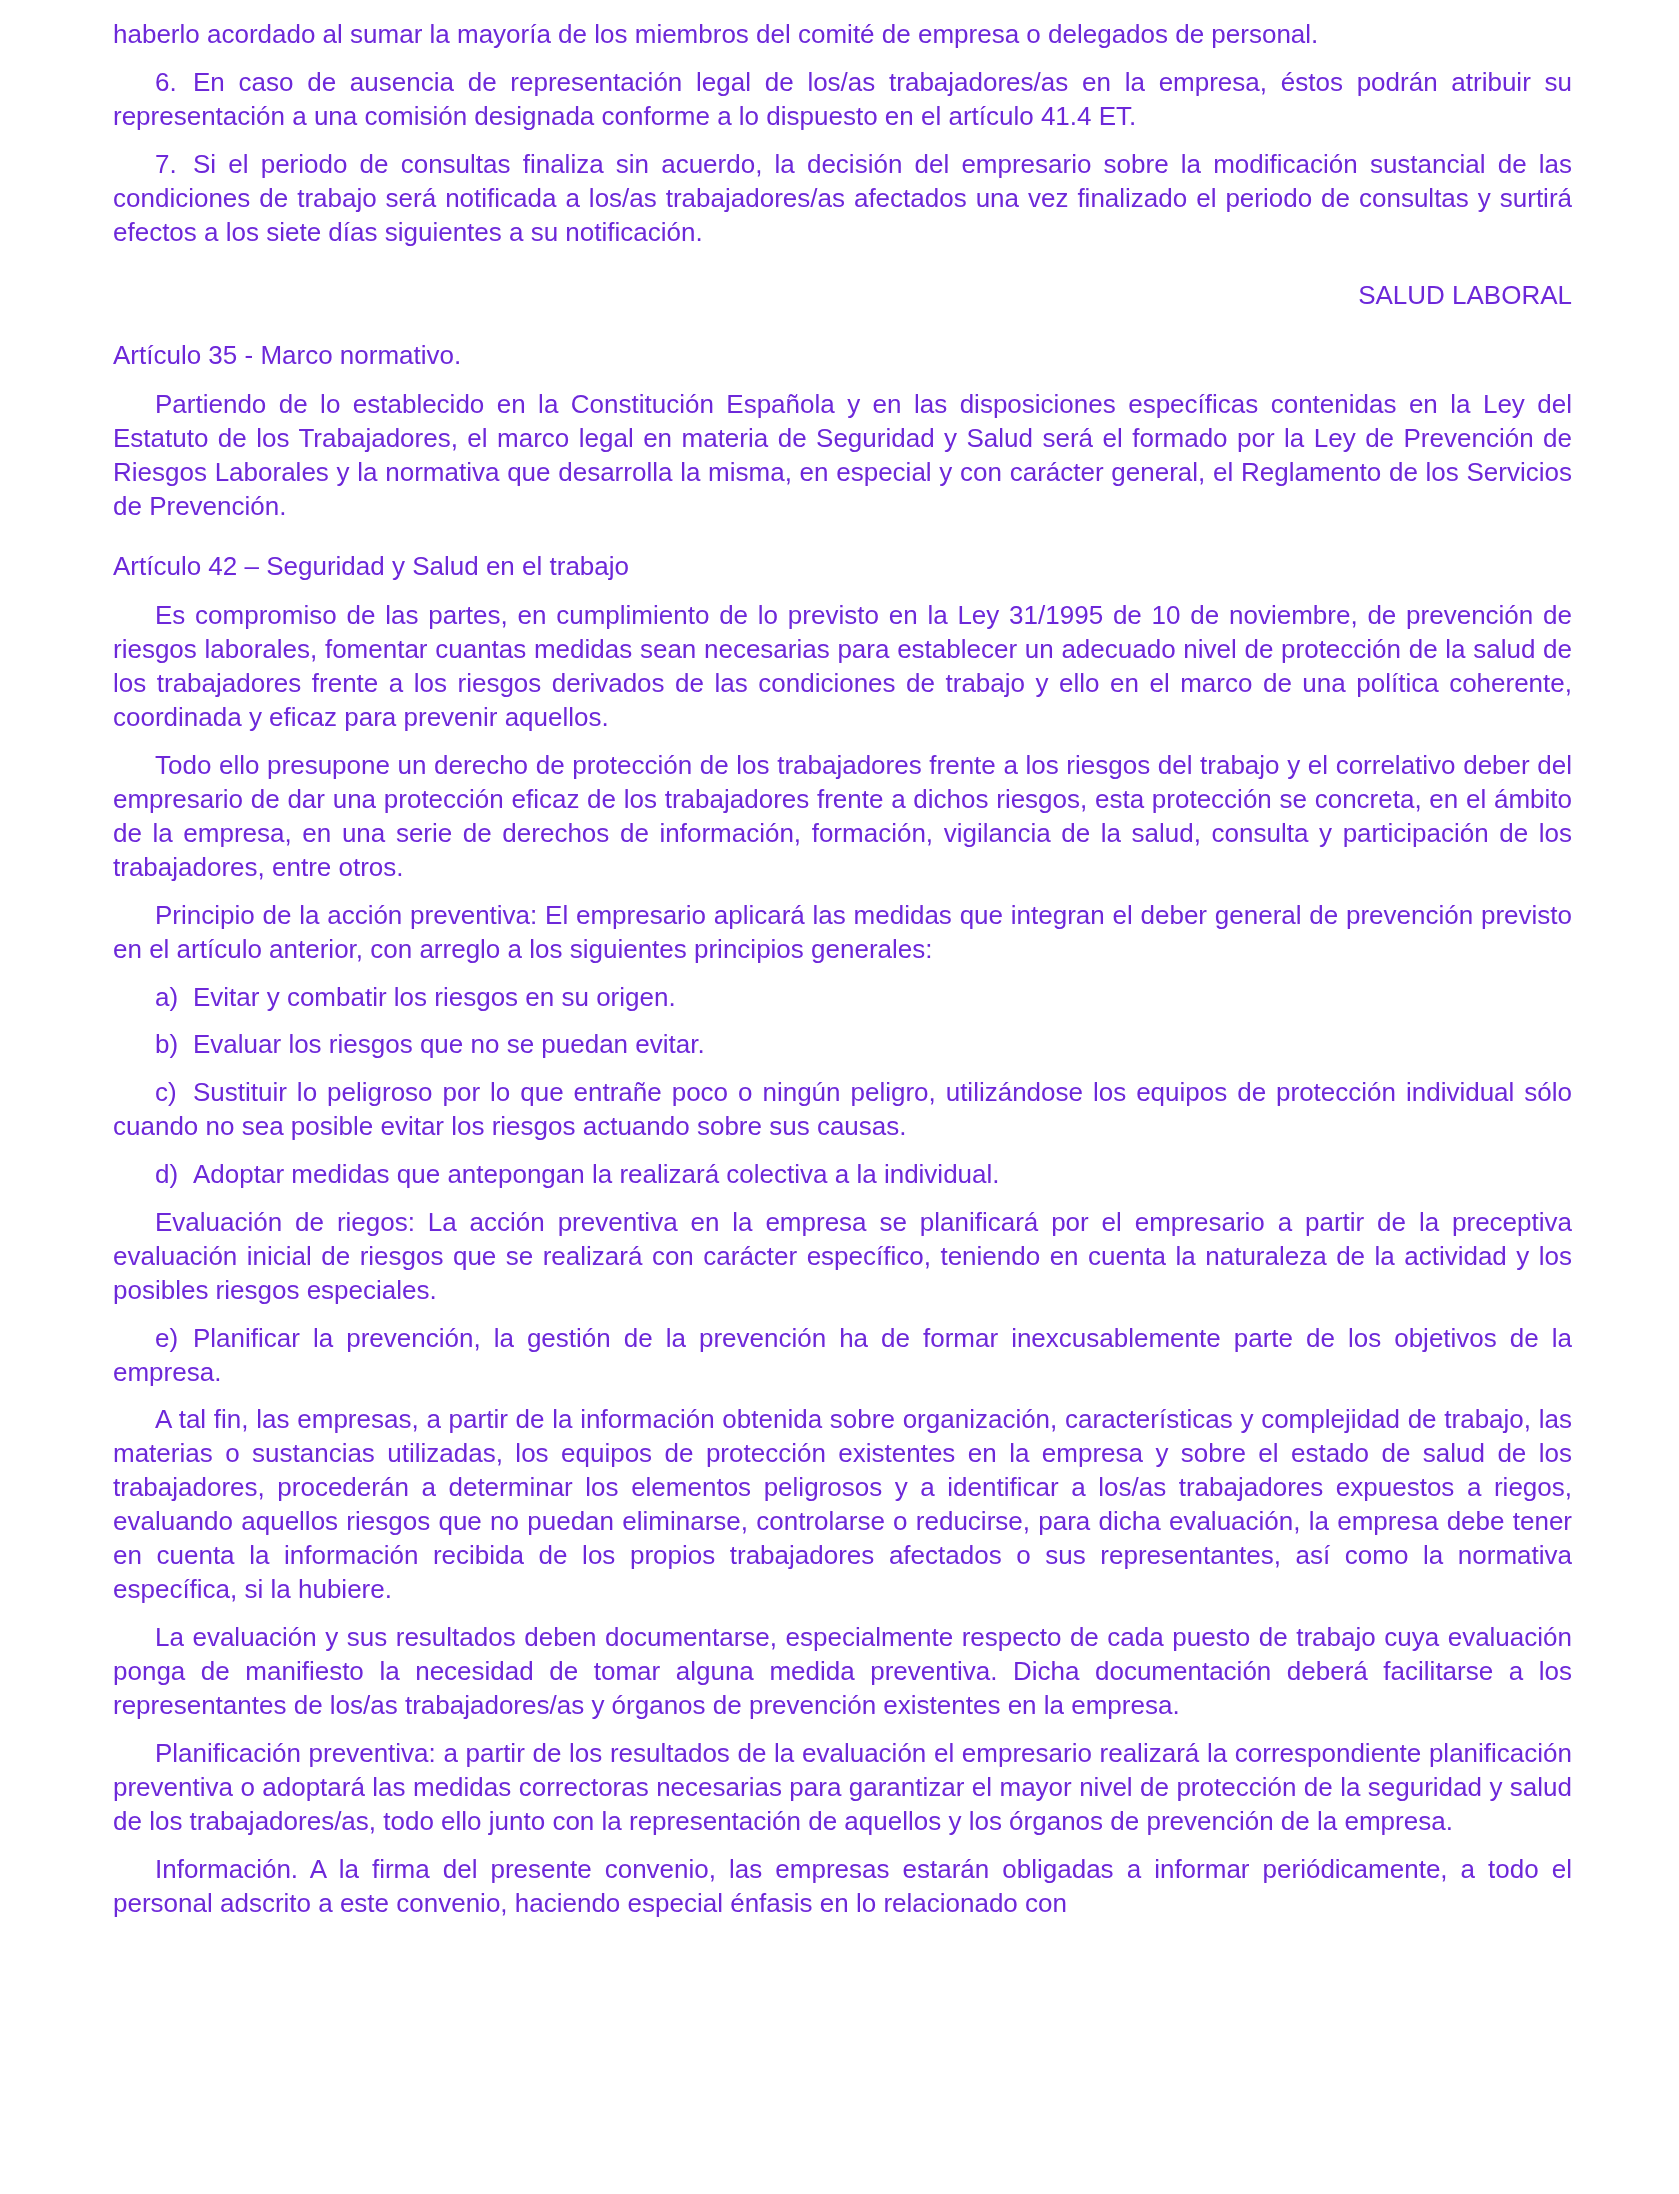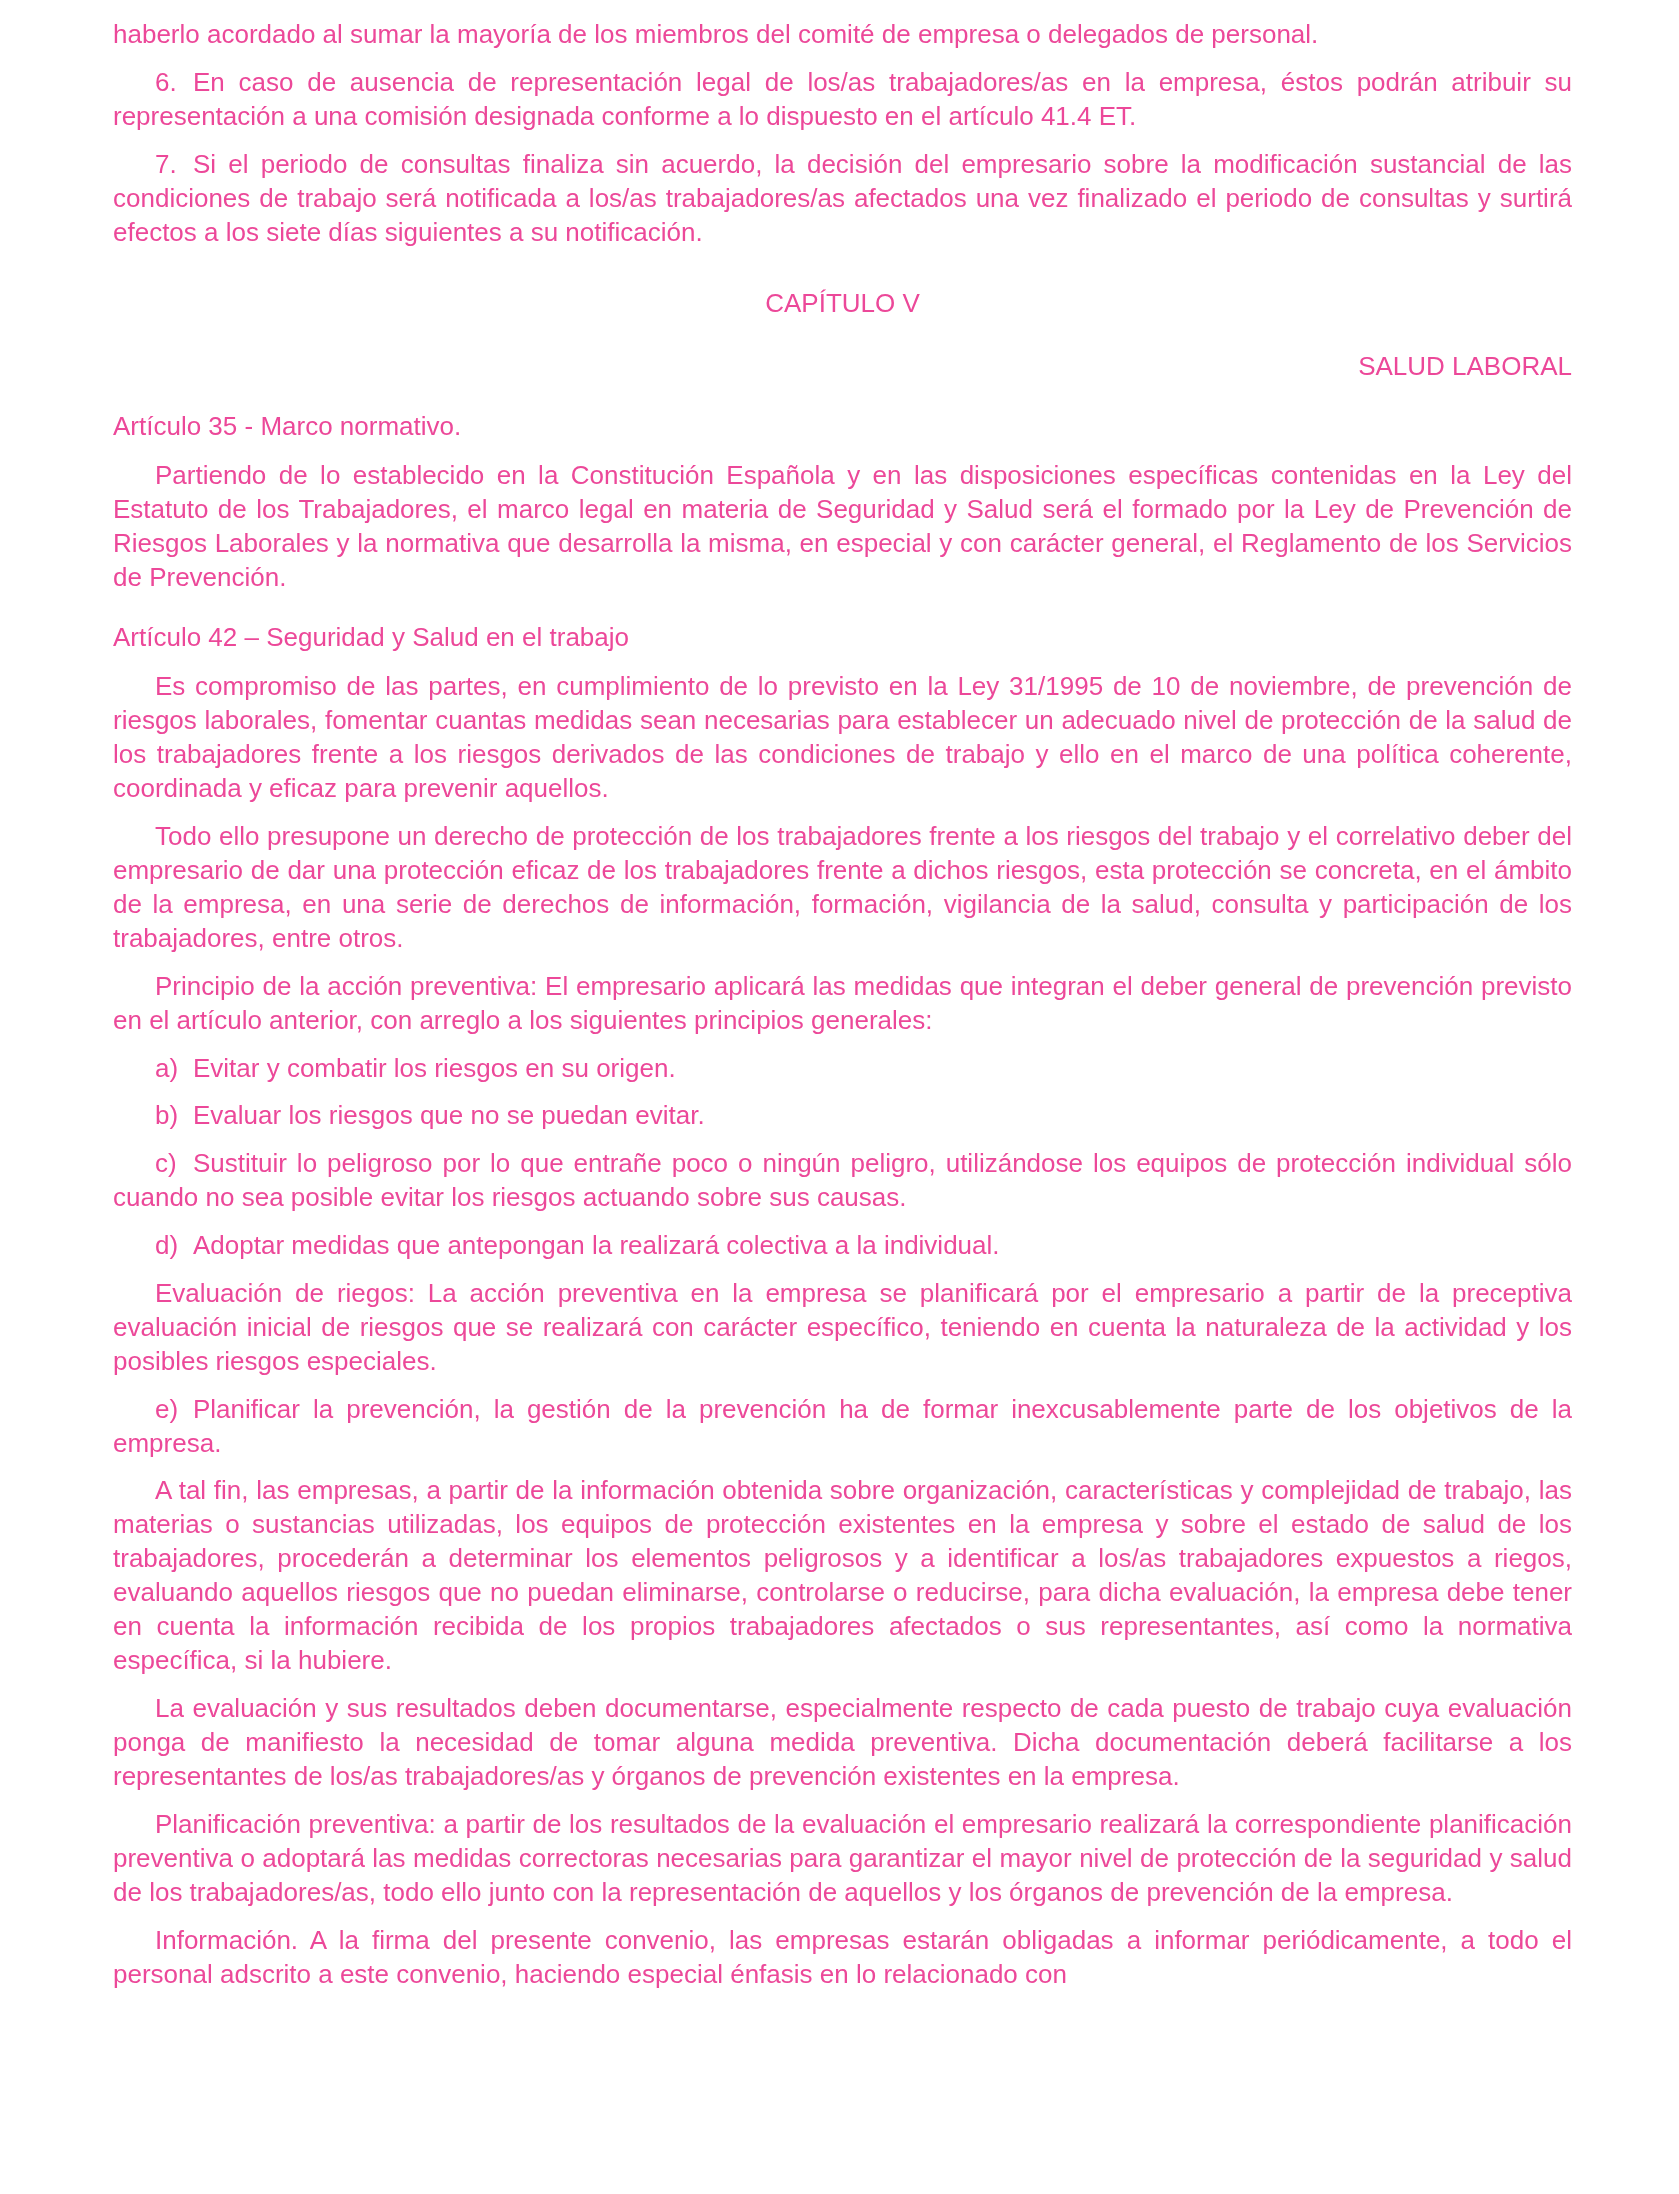--- a/index.html
+++ b/index.html
@@ -12,21 +12,21 @@
     min-height: 2194px;
   }
   .page {
     box-sizing: border-box;
     width: 1679px;
     min-height: 2194px;
     padding: 17px 107px 23px 113px;
     font-family: "Liberation Sans", sans-serif;
     font-size: 26px;
     line-height: 34px;
-    color: #ec4899;
+    color: #6d28d9;
     background: #ffffff;
   }
   .para {
     margin: 0 0 13.8px 0;
     text-align: justify;
     text-indent: 42px;
   }
   .para.noindent {
     text-indent: 0;
   }
@@ -55,21 +55,20 @@
 <body>
 
 <div class="page">
 
   <p class="para noindent">haberlo acordado al sumar la mayoría de los miembros del comité de empresa o delegados de personal.</p>
 
   <p class="para"><span class="marker">6.</span><span>En caso de ausencia de representación legal de los/as trabajadores/as en la empresa, éstos podrán atribuir su representación a una comisión designada conforme a lo dispuesto en el artículo 41.4 ET.</span></p>
 
   <p class="para"><span class="marker">7.</span><span>Si el periodo de consultas finaliza sin acuerdo, la decisión del empresario sobre la modificación sustancial de las condiciones de trabajo será notificada a los/as trabajadores/as afectados una vez finalizado el periodo de consultas y surtirá efectos a los siete días siguientes a su notificación.</span></p>
 
-  <p class="h-center">CAPÍTULO V</p>
 
   <p class="h-center subtitle">SALUD LABORAL</p>
 
   <p class="article-heading">Artículo 35 - Marco normativo.</p>
 
   <p class="para">Partiendo de lo establecido en la Constitución Española y en las disposiciones específicas contenidas en la Ley del Estatuto de los Trabajadores, el marco legal en materia de Seguridad y Salud será el formado por la Ley de Prevención de Riesgos Laborales y la normativa que desarrolla la misma, en especial y con carácter general, el Reglamento de los Servicios de Prevención.</p>
 
   <p class="article-heading">Artículo 42 – Seguridad y Salud en el trabajo</p>
 
   <p class="para">Es compromiso de las partes, en cumplimiento de lo previsto en la Ley 31/1995 de 10 de noviembre, de prevención de riesgos laborales, fomentar cuantas medidas sean necesarias para establecer un adecuado nivel de protección de la salud de los trabajadores frente a los riesgos derivados de las condiciones de trabajo y ello en el marco de una política coherente, coordinada y eficaz para prevenir aquellos.</p>

